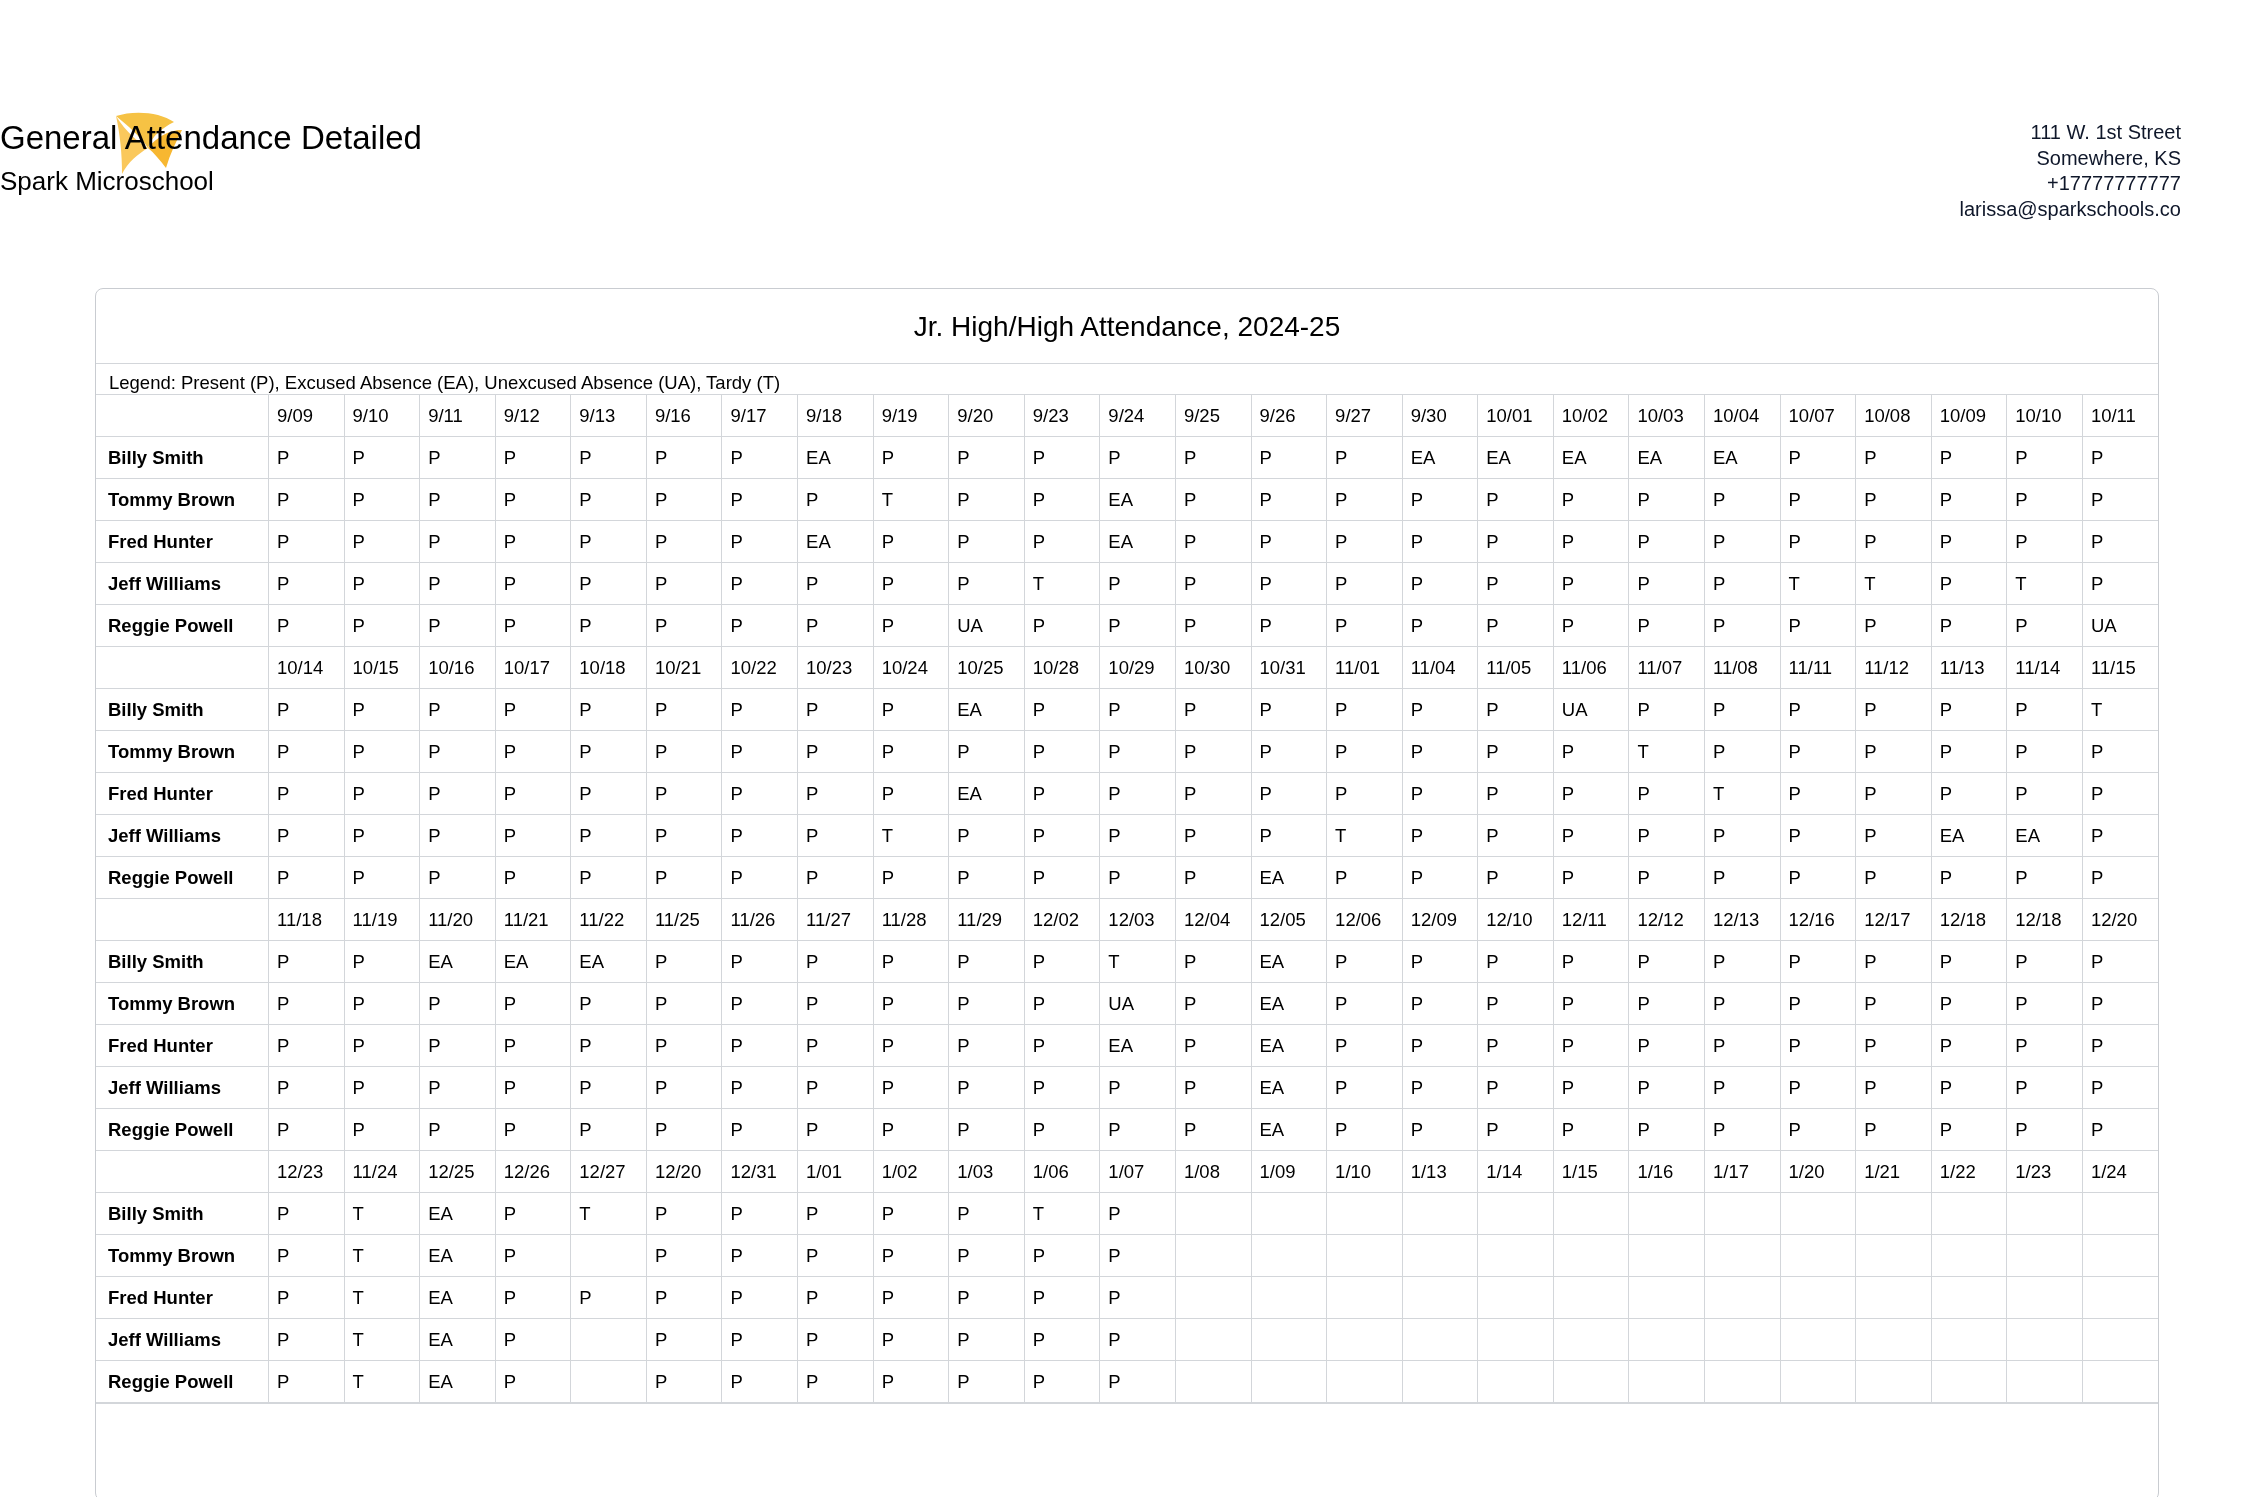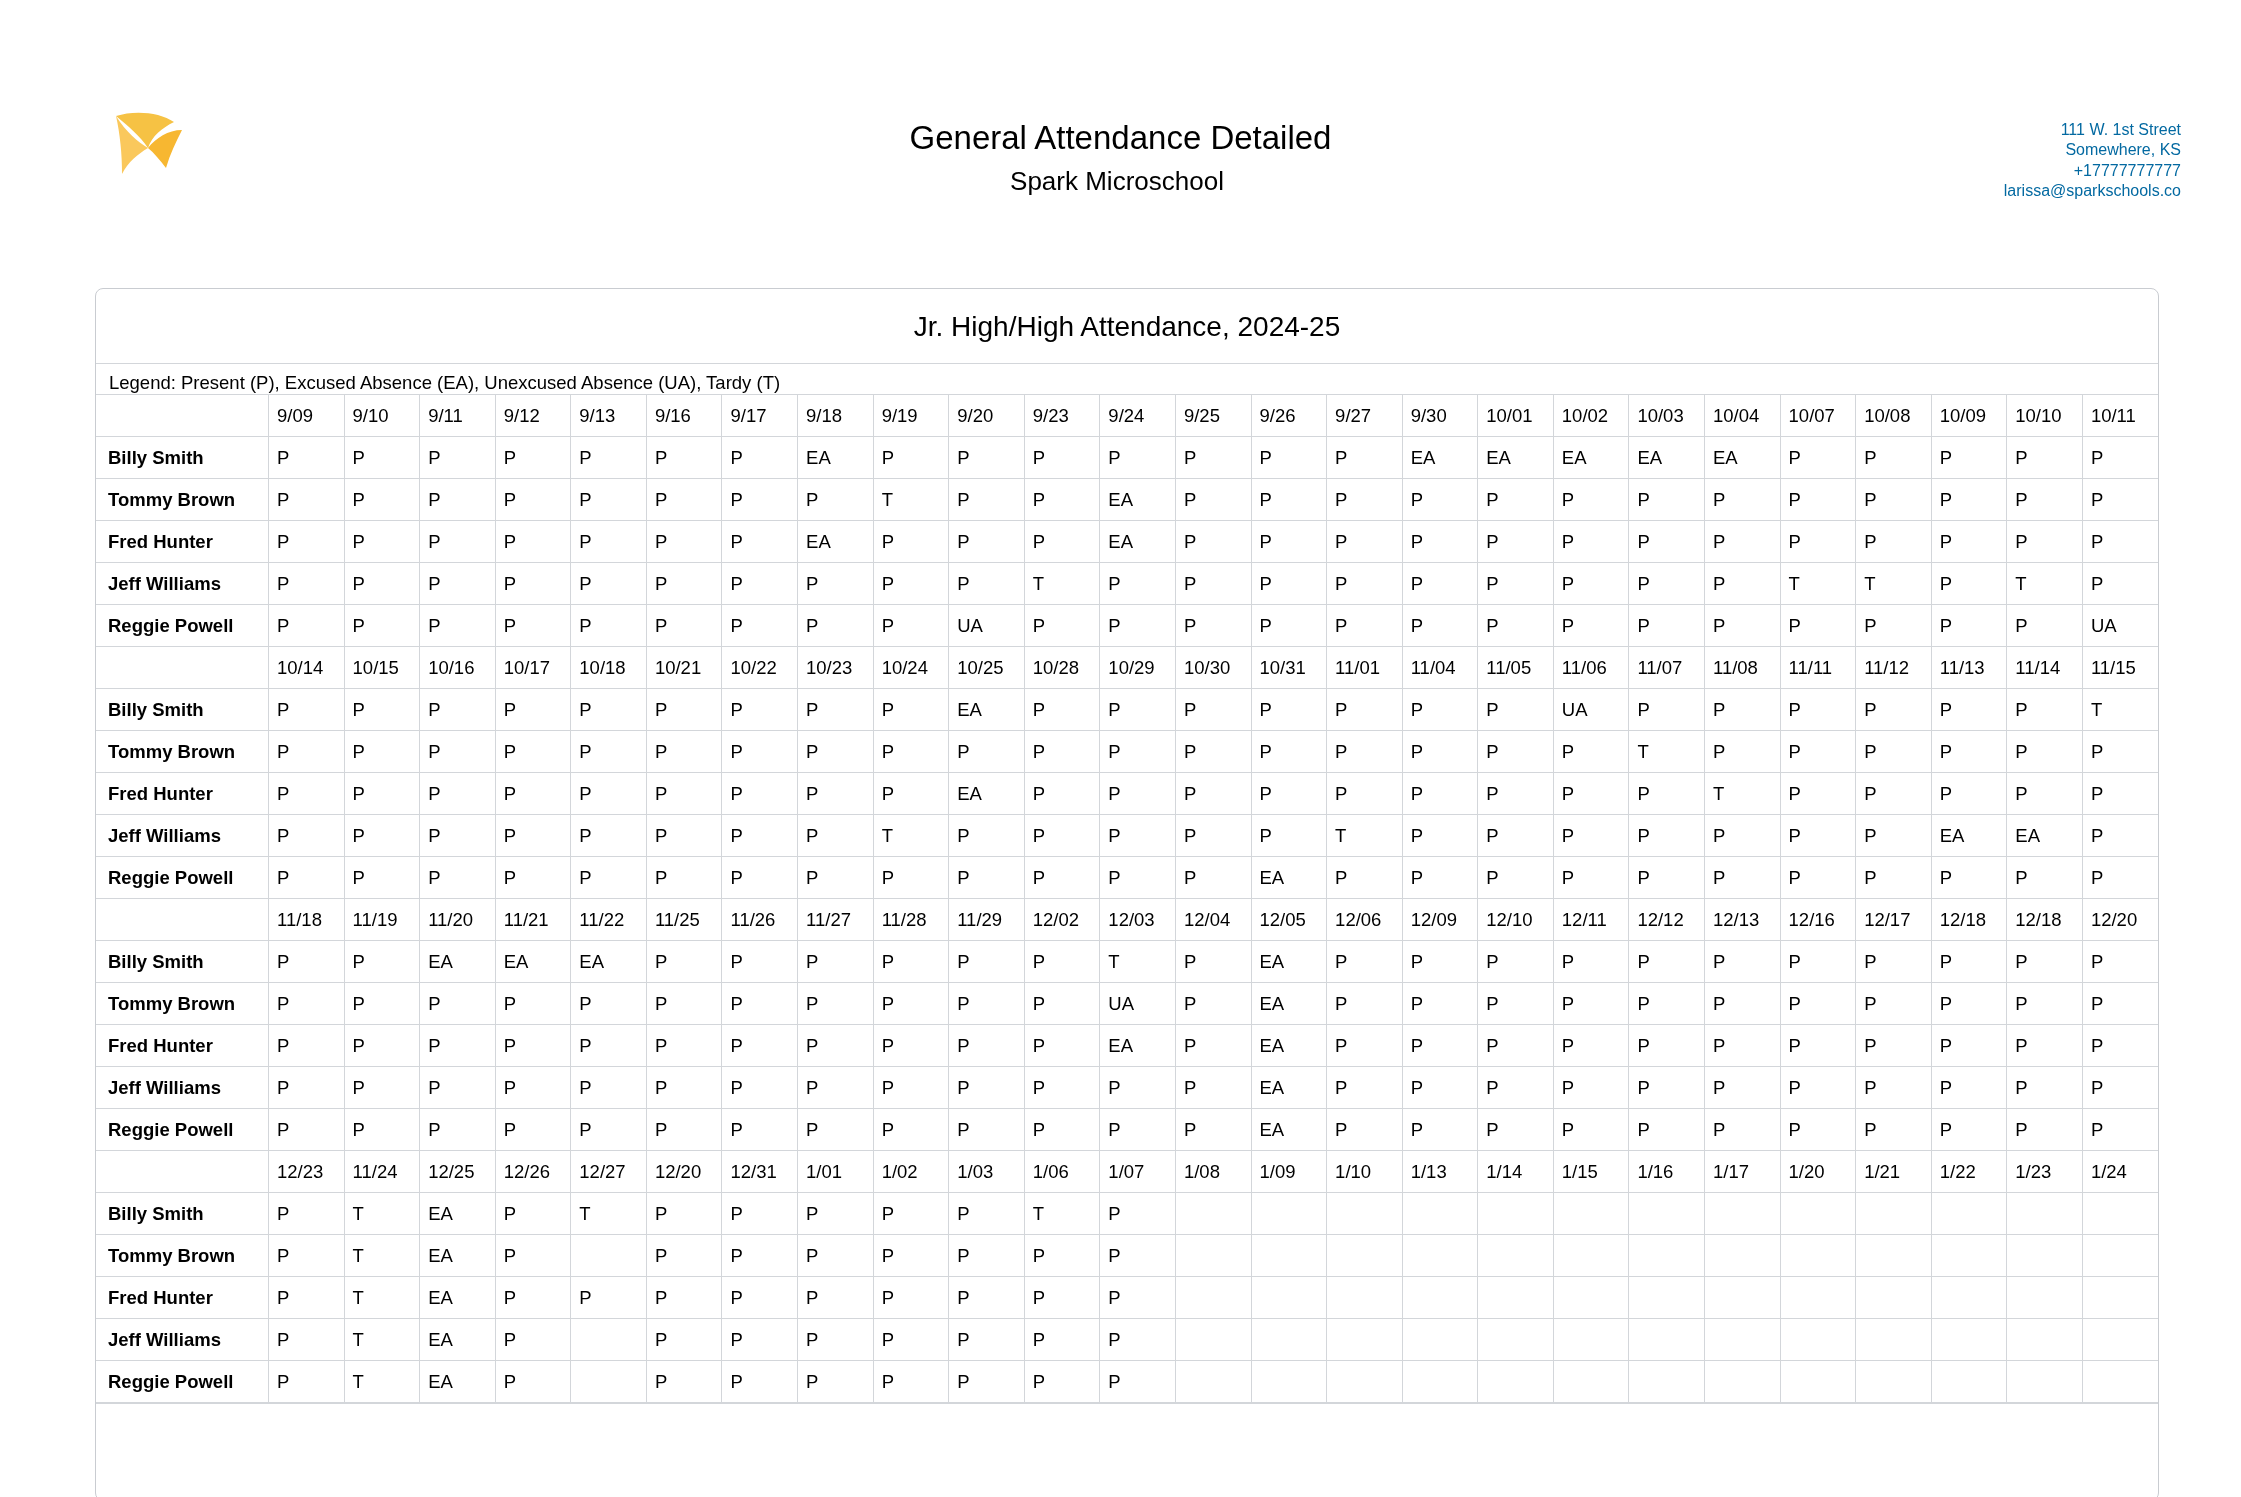--- a/index.html
+++ b/index.html
@@ -32,41 +32,41 @@
     top: 108px;
     width: 110px;
     height: 80px;
   }
   .logo svg { display: block; }
   .title-block {
     position: absolute;
     left: 0;
     right: 0;
     top: 118px;
-    text-align: center;
+    text-align: left;
   }
   .doc-title {
     font-size: 33px;
     font-weight: normal;
     line-height: 1.2;
     margin: 0;
   }
   .doc-subtitle {
     font-size: 26px;
     font-weight: normal;
     margin: 8px 7px 0 0;
   }
   .contact {
     position: absolute;
     right: 60px;
     top: 120px;
     text-align: right;
-    font-size: 16px;
+    font-size: 20px;
     line-height: 1.28;
-    color: #0369a1;
+    color: #0f172a;
   }
   .contact div { white-space: nowrap; }
 
   
   .report {
     position: absolute;
     left: 95px;
     top: 288px;
     width: 2064px;
     border: 1px solid #c9ccd1;

